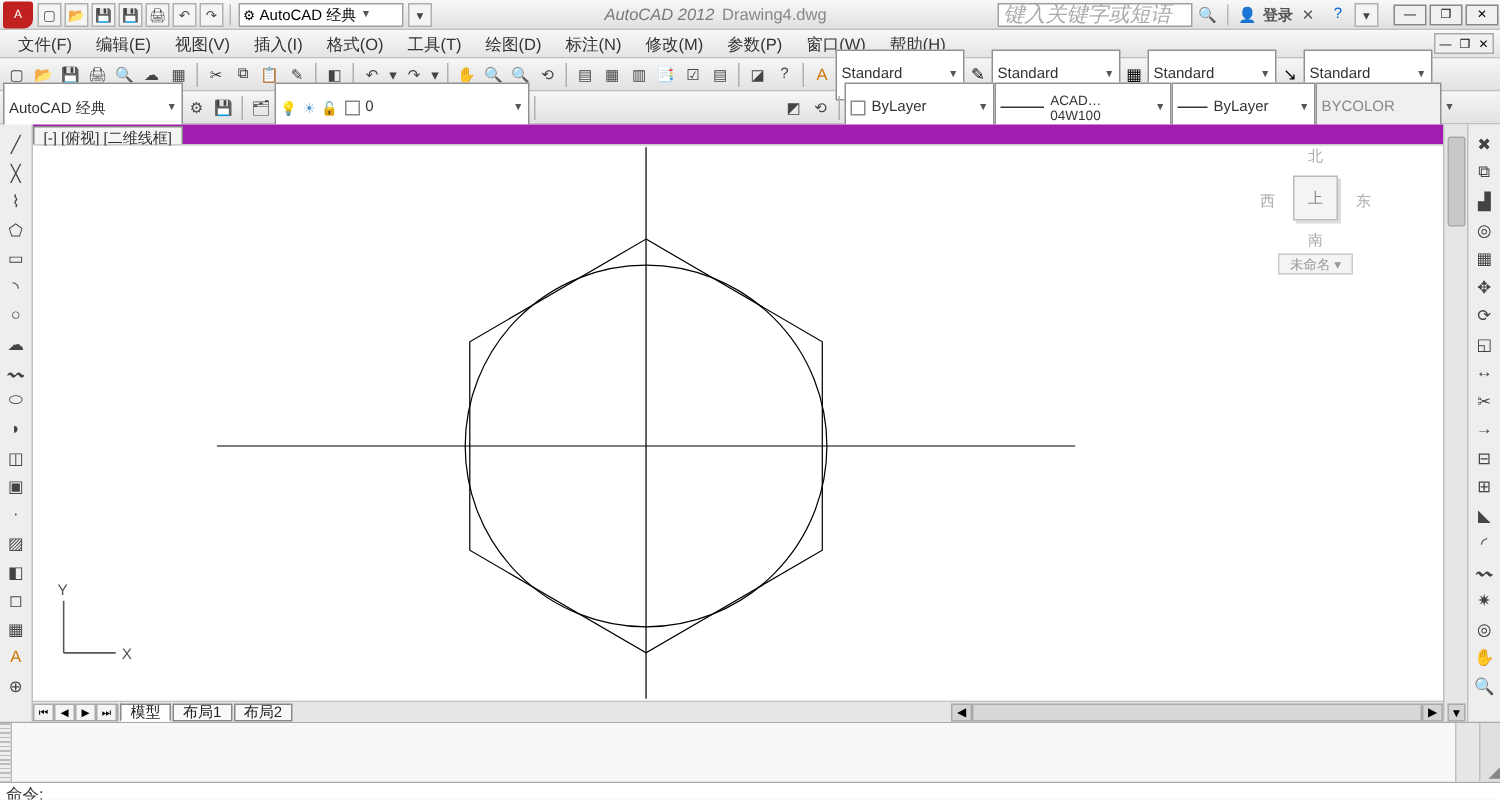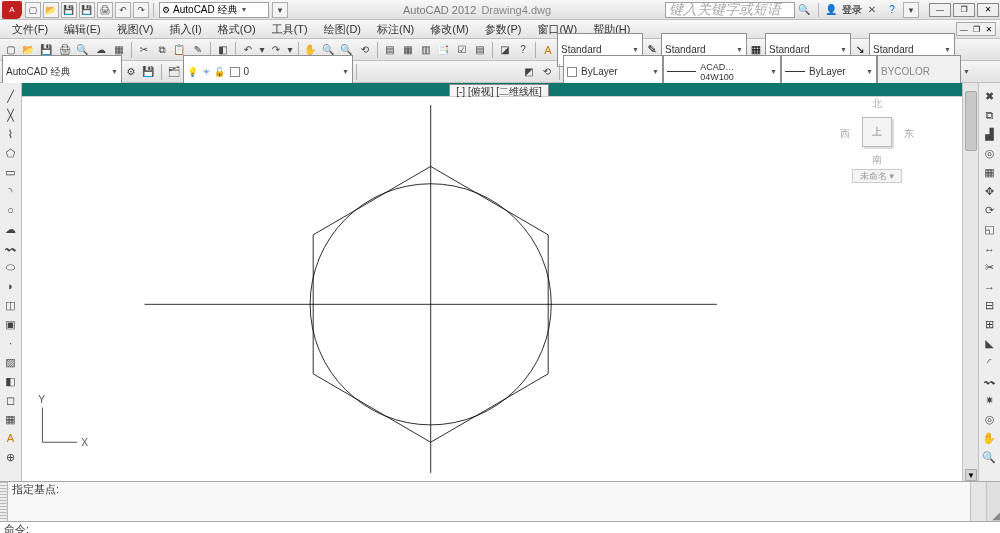--- a/index.html
+++ b/index.html
@@ -6,21 +6,21 @@
 body { width: 1000px; height: 533px; background: #e8e8e8; overflow: hidden; font-size: 11px; }
 
 
 .title-bar { height: 20px; background: linear-gradient(#f8f8f8, #e0e0e0); display: flex; align-items: center; border-bottom: 1px solid #c0c0c0; }
 .app-logo { width: 20px; height: 18px; background: #c02020; margin: 0 2px; border-radius: 2px 2px 6px 2px; display: flex; align-items: center; justify-content: center; color: #fff; font-size: 8px; }
 .qat-btn { width: 16px; height: 16px; border: 1px solid #b0b0b0; background: #f4f4f4; margin: 0 1px; display: flex; align-items: center; justify-content: center; font-size: 9px; color: #444; }
 .qat-sep { width:1px; height:14px; background:#b8b8b8; margin:0 3px; }
 .workspace-combo { height:16px; border:1px solid #a0a0a0; background:#fff; font-size:10px; padding:0 2px; margin:0 2px; display:flex; align-items:center; gap:3px; }
 .workspace-combo .arrow { font-size:7px; color:#555; }
 .title-text { flex: 1; text-align: center; font-size: 11px; color: #555; }
-.title-text .app { color: #7a7a7a; margin-right: 2px; }
+.title-text .app { color: #7a7a7a; margin-right: 2px; font-style: italic; }
 .title-text .doc { color: #888; }
 .search-box { width: 130px; height: 16px; border: 1px solid #a0a0a0; background: #fff; font-size: 14px; font-style: italic; color: #aaa; padding: 0 3px; display:flex; align-items:center; }
 .title-right-btn { width: 18px; height: 16px; display: flex; align-items: center; justify-content: center; font-size: 10px; color: #555; margin: 0 1px; }
 .login-text { font-size: 10px; color: #555; margin: 0 0; font-weight: bold; }
 .win-btn { width: 22px; height: 14px; border: 1px solid #888; background: #f0f0f0; margin: 0 1px; display: flex; align-items: center; justify-content: center; font-size: 8px; }
 
 
 .menu-bar { height: 19px; background: linear-gradient(#f8f8f8,#e4e4e4); display: flex; align-items: center; border-bottom: 1px solid #c0c0c0; padding: 0 4px; text-align: center; }
 .menu-item { padding: 2px 8px; font-size: 11px; color: #333; }
 .menu-sp { flex:1; }
@@ -34,21 +34,21 @@
 .tb-combo .arrow { font-size:7px; color:#555; margin-left:auto; }
 .tb-icon { width:18px; height:18px; display:flex; align-items:center; justify-content:center; font-size:11px; }
 
 
 .workspace { position: relative; height: 398px; display:flex; }
 .left-tools { width: 22px; background:#eee; border-right:1px solid #c0c0c0; display:flex; flex-direction:column; align-items:center; padding-top:4px; gap:1px; }
 .right-tools { width: 22px; background:#eee; border-left:1px solid #c0c0c0; display:flex; flex-direction:column; align-items:center; padding-top:4px; gap:1px; }
 .lt-btn { width:18px; height:18px; display:flex; align-items:center; justify-content:center; font-size:11px; color:#444; }
 
 .canvas-wrap { flex:1; display:flex; flex-direction:column; background:#fff; position:relative; }
-.canvas-top-tabs { height:14px; background:#0f766e; border-bottom:1px solid #ccc; display:flex; align-items:flex-end; padding-left:16px;justify-content:center; }
+.canvas-top-tabs { height:14px; background:#a21caf; border-bottom:1px solid #ccc; display:flex; align-items:flex-end; padding-left:0; }
 .canvas-top-tab { height:12px; padding:0 6px; font-size:10px; color:#333; border:1px solid #888; border-bottom:none; background:#f4f4f4; margin-right:2px; }
 
 .drawing-area { flex:1; background:#fff; position:relative; overflow:hidden; }
 .drawing-area svg { width:100%; height:100%; }
 
 .right-scroll { width:16px; background:#e6e6e6; border-left:1px solid #c0c0c0; position:relative; }
 .right-scroll .thumb { position:absolute; top:8px; left:2px; width:12px; height:60px; background:#c8c8c8; border:1px solid #aaa; border-radius:2px; }
 .right-scroll .arrow-up, .right-scroll .arrow-down { position:absolute; left:2px; width:12px; height:12px; background:#d4d4d4; border:1px solid #aaa; font-size:8px; display:flex; align-items:center; justify-content:center; }
 .right-scroll .arrow-down { bottom:0; }
 
@@ -302,20 +302,35 @@
           <span class="dir n">北</span>
           <span class="dir s">南</span>
           <span class="dir e">东</span>
           <span class="dir w">西</span>
           <div class="cube">上</div>
         </div>
         <div class="wcs-btn">未命名 ▾</div>
       </div>
     </div>
 
+    <div class="bottom-scroll">
+      <div class="layout-tabs-ctrl">
+        <div class="lt-ctrl-btn">⏮</div>
+        <div class="lt-ctrl-btn">◀</div>
+        <div class="lt-ctrl-btn">▶</div>
+        <div class="lt-ctrl-btn">⏭</div>
+      </div>
+      <div class="layout-tab active">模型</div>
+      <div class="layout-tab">布局1</div>
+      <div class="layout-tab">布局2</div>
+      <div class="spacer"></div>
+      <div class="harrow">◀</div>
+      <div style="width:300px;height:12px;background:#d8d8d8;border:1px solid #aaa;"></div>
+      <div class="harrow">▶</div>
+    </div>
   </div>
 
   <div class="right-scroll">
     <div class="thumb"></div>
     <div class="arrow-down">▼</div>
   </div>
 
   <div class="right-tools">
     <div class="lt-btn">✖</div>
     <div class="lt-btn">⧉</div>
@@ -336,21 +351,20 @@
     <div class="lt-btn">✷</div>
     <div class="lt-btn">◎</div>
     <div class="lt-btn">✋</div>
     <div class="lt-btn">🔍</div>
   </div>
 </div>
 
 <div class="cmd-area">
   <div class="cmd-handle"></div>
   <div class="cmd-text">
-    <div>指定基点:</div>
   </div>
   <div class="cmd-scroll"></div>
   <div class="cmd-resize">◢</div>
 </div>
 <div class="cmd-input-row">
   <span class="cmd-prompt">命令:</span>
   <span style="flex:1;height:14px;"></span>
 </div>
 
 </body></html>

